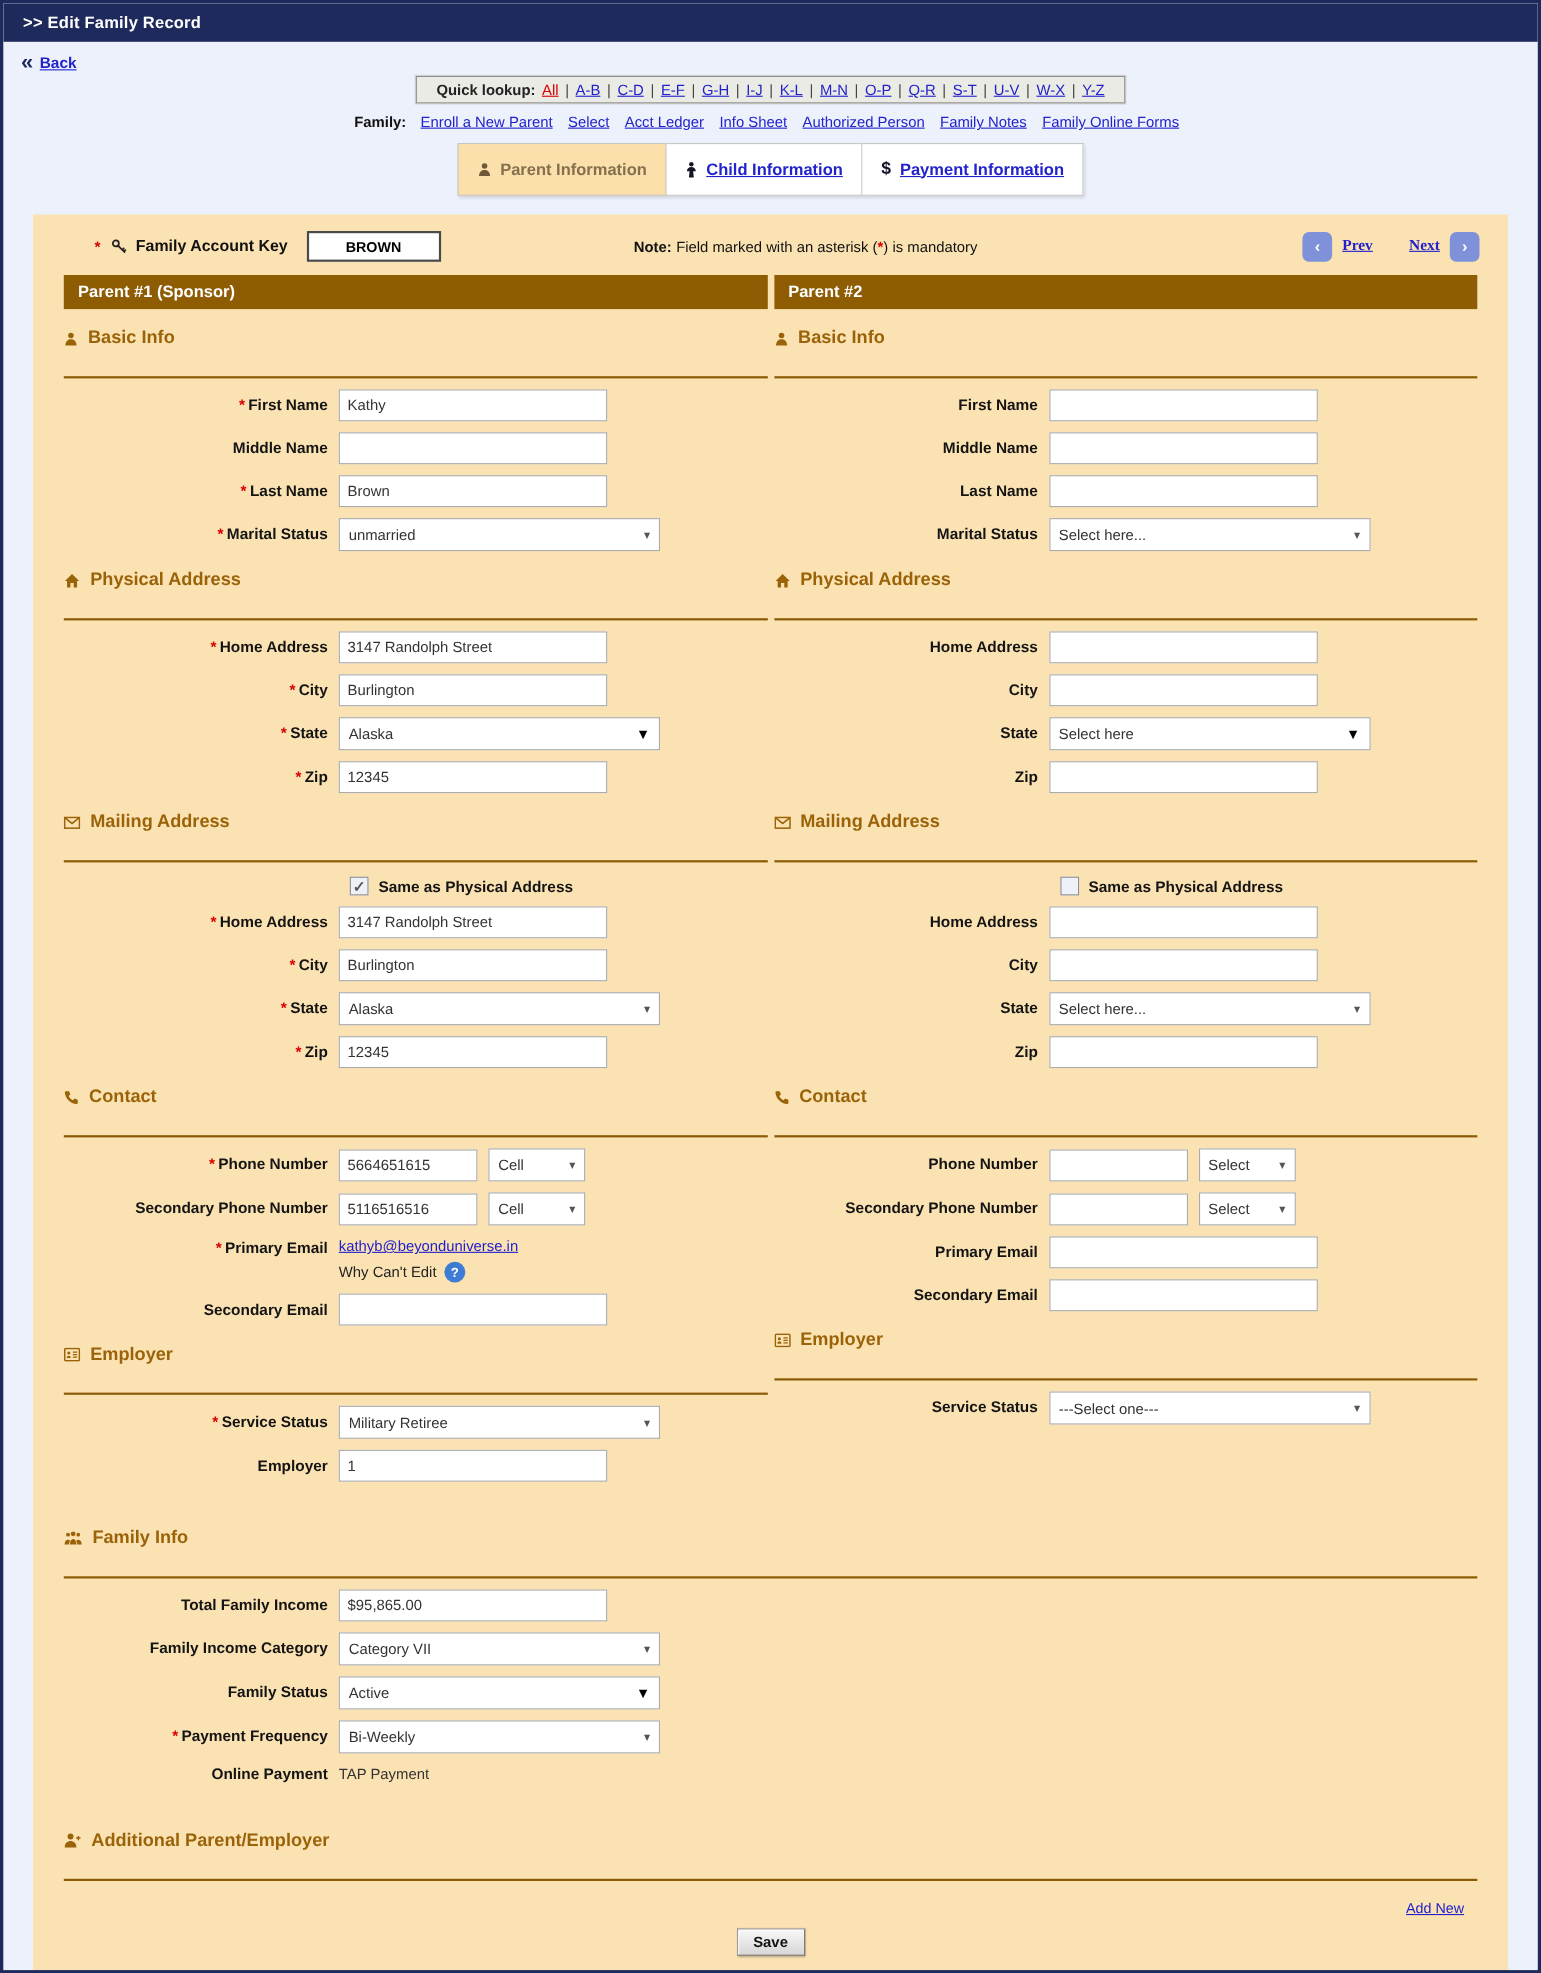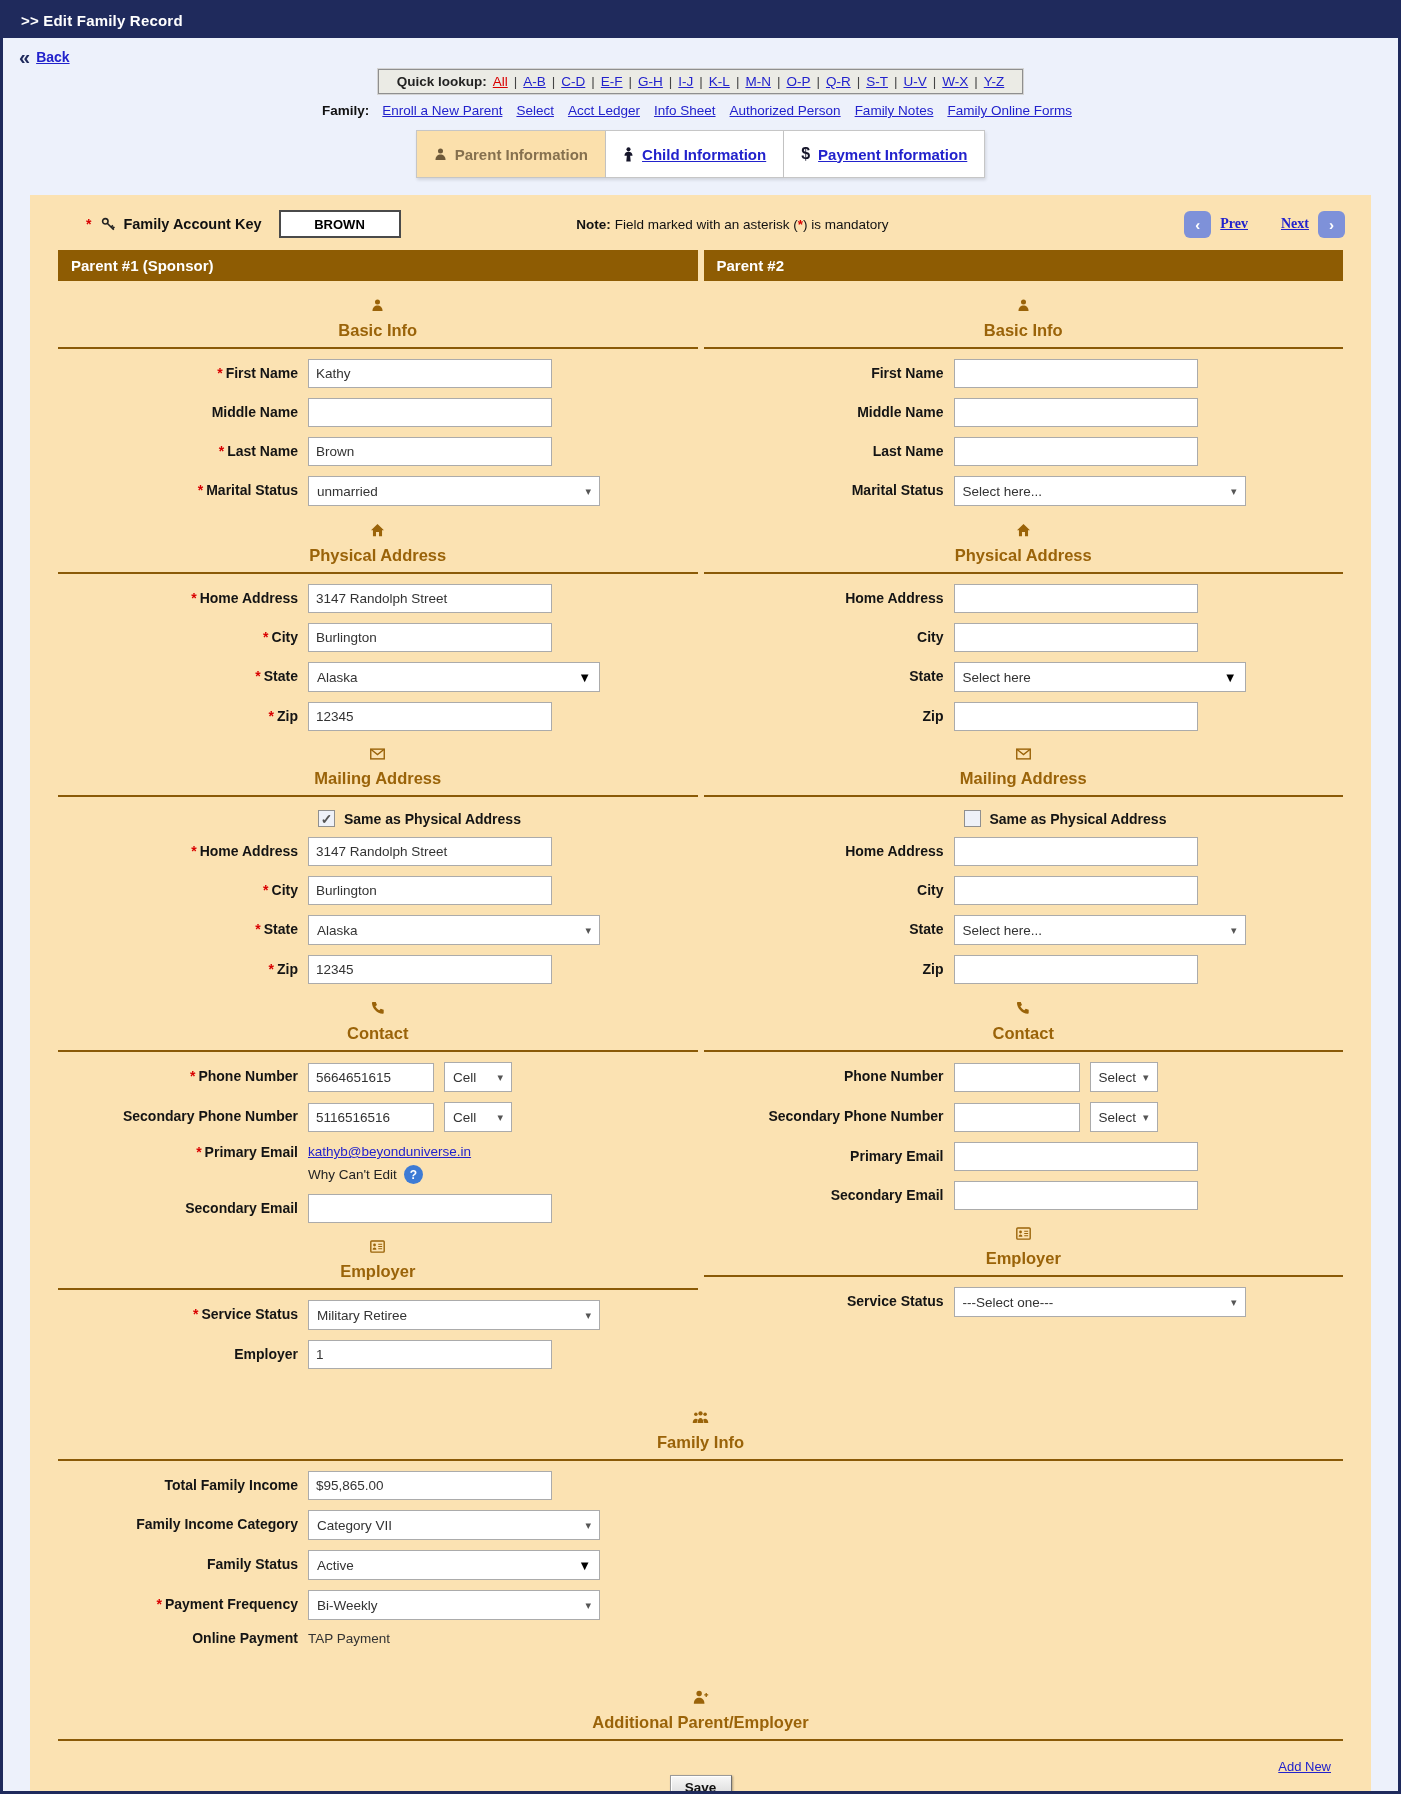--- a/index.html
+++ b/index.html
@@ -58,34 +58,34 @@
           cursor:pointer; }
   .pager a { color:#2222CC; font-weight:bold; font-size:14px; text-decoration:underline;font-family:Liberation Serif, serif; }
 
   
   .columns { display:flex; gap:6px; padding:0 28px; margin-top:8px; align-items:flex-start; }
   .col { flex:1; min-width:0; }
   .col-header { background:#8E5C03; color:#fff; font-weight:bold; font-size:15px; padding:7px 13px; }
 
   .section { margin-top:17px; }
   .sec-head { display:flex; align-items:center; gap:9px; color:#9A6309; font-weight:bold;
-              font-size:16.5px; padding-bottom:7px; border-bottom:2px solid #8A5A07;flex-direction:column; }
+              font-size:16.5px; padding-bottom:25px; border-bottom:2px solid #8A5A07; }
   .sec-head .icon { color:#9A6309; }
 
   .frow { display:flex; align-items:center; margin-top:10px; }
   .flabel { width:250px; text-align:right; padding-right:10px; font-weight:bold; font-size:14px;
             color:#141414; flex:none; line-height:1.25; }
   .star { color:#D90000; font-weight:bold; margin-right:3px; }
   .tinput { width:244px; height:29px; border:1px solid #ABABAB; padding:0 7px; font-size:13.5px;
             color:#333; background:#fff; font-family:"Liberation Sans",sans-serif; }
   .tinput.narrow { width:126px; }
   .fselect { width:292px; height:30px; border:1px solid #ABABAB; background:#fff; display:flex;
              align-items:center; justify-content:space-between; padding:0 8px; font-size:13.5px;
              color:#333; cursor:pointer; }
-  .fselect.small-box { width:68px; margin-left:10px; }
+  .fselect.small-box { width:88px; margin-left:10px; }
   .arr { color:#555; font-size:11px; }
   .arr.big { color:#000; font-size:13px; }
 
   .check-row { display:flex; align-items:center; margin-top:13px; margin-left:260px; }
   .checkbox { width:17px; height:17px; border:1px solid #8F8F8F; background:#EEF1F8;
               display:flex; align-items:center; justify-content:center; font-weight:bold;
               color:#555; font-size:14px; cursor:pointer; }
   .check-label { font-weight:bold; font-size:14px; margin-left:9px; color:#141414; }
 
   .email-link { color:#2222CC; font-size:13.5px; text-decoration:underline; }

